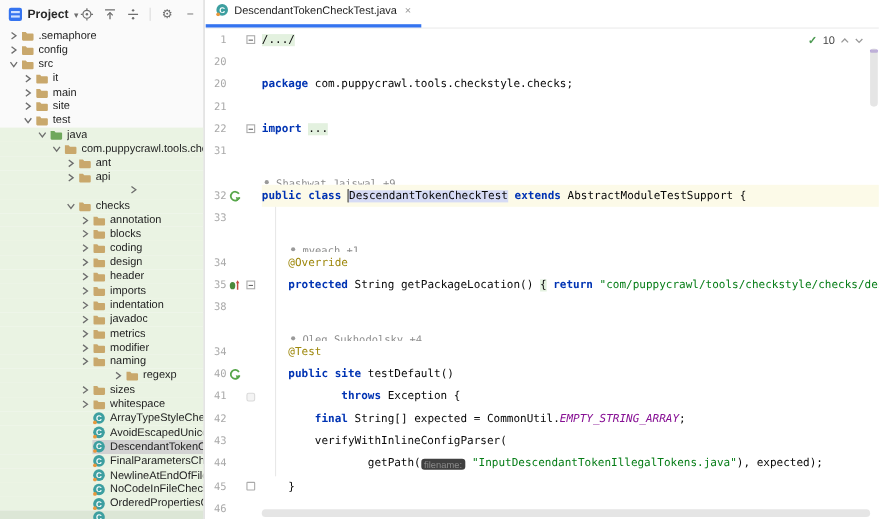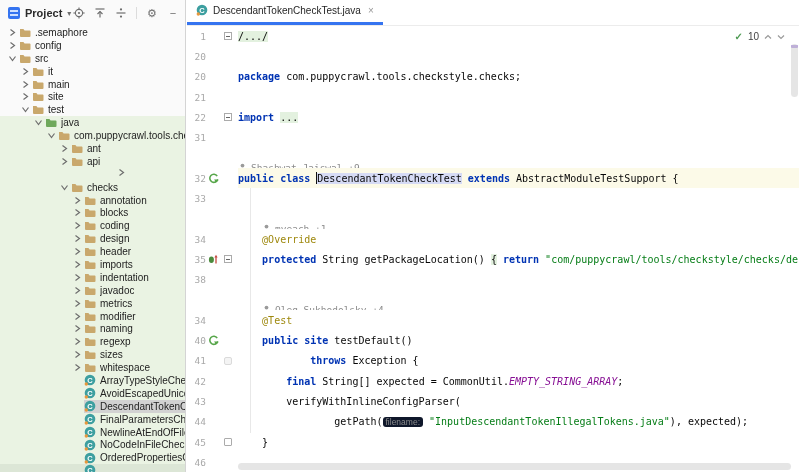--- a/index.html
+++ b/index.html
@@ -53,21 +53,21 @@
   .codeline { flex:1; height:100%; display:flex; align-items:center; overflow:hidden;
     font-family:"DejaVu Sans Mono", monospace; font-size:10px; white-space:pre; color:#070707; }
   .crow.caret-row .codeline { background:#FCFAE8; }
   .tok-kw { color:#0033B3; font-weight:bold; }
   .tok-pl { color:#070707; }
   .tok-str { color:#067D17; }
   .tok-ann { color:#9E880D; }
   .tok-const { color:#871094; font-style:italic; }
   .tok-fold { background:#E3F1DF; color:#070707; }
   .tok-sel { background:#D6DBF5; }
-  .tok-hint { background:#0f172a; color:#8c8c8c; font-size:8.5px; border-radius:3px;
+  .tok-hint { background:#404040; color:#8c8c8c; font-size:8.5px; border-radius:3px;
     padding:0 3px; font-family:"Liberation Sans", sans-serif; }
   .caret-mark { display:inline-block; width:0; height:12px; border-left:1.3px solid #111;
     vertical-align:middle; }
   .inlay { display:flex; align-items:center; gap:4px; color:#8C8C8C; font-size:9.5px;margin-top:19px; }
   .fold-minus { width:8px; height:8px; border:1px solid #ababab; background:#fff;
     display:flex; align-items:center; justify-content:center; }
   .fold-minus::after { content:""; width:4px; height:1px; background:#666; }
   .fold-faint { width:8px; height:8px; border:1px solid #DADADA; background:#F4F4F4; border-radius:2px; }
   .fold-box { width:8px; height:8px; border:1px solid #ababab; background:#fff; border-radius:1px; }
   .indent-guide { position:absolute; width:1px; background:#E8E8E8; left:63px; }
@@ -480,21 +480,21 @@
           </span>
           <span class="rc">
             <span style="display: flex;">
               <svg width="12" height="11" viewBox="0 0 12 11">
                 <path d="M1 2 h3.4 l1.2 1.4 h5 a.9.9 0 0 1 .9.9 V9 a1 1 0 0 1-1 1 H2 a1 1 0 0 1-1-1 Z" fill="#C9A86C"></path>
               </svg>
             </span>
             <span class="tree-label">naming</span>
           </span>
         </div>
-        <div class="tree-row green" style="padding-left: 71px;">
+        <div class="tree-row green" style="padding-left: 101px;">
           <span class="chev">
             <svg width="7" height="9" viewBox="0 0 7 9">
               <path d="M1.5 1.5 L5.5 4.5 L1.5 7.5" fill="none" stroke="#6e6e6e" stroke-width="1.2"></path>
             </svg>
           </span>
           <span class="rc">
             <span style="display: flex;">
               <svg width="12" height="11" viewBox="0 0 12 11">
                 <path d="M1 2 h3.4 l1.2 1.4 h5 a.9.9 0 0 1 .9.9 V9 a1 1 0 0 1-1 1 H2 a1 1 0 0 1-1-1 Z" fill="#C9A86C"></path>
               </svg>

